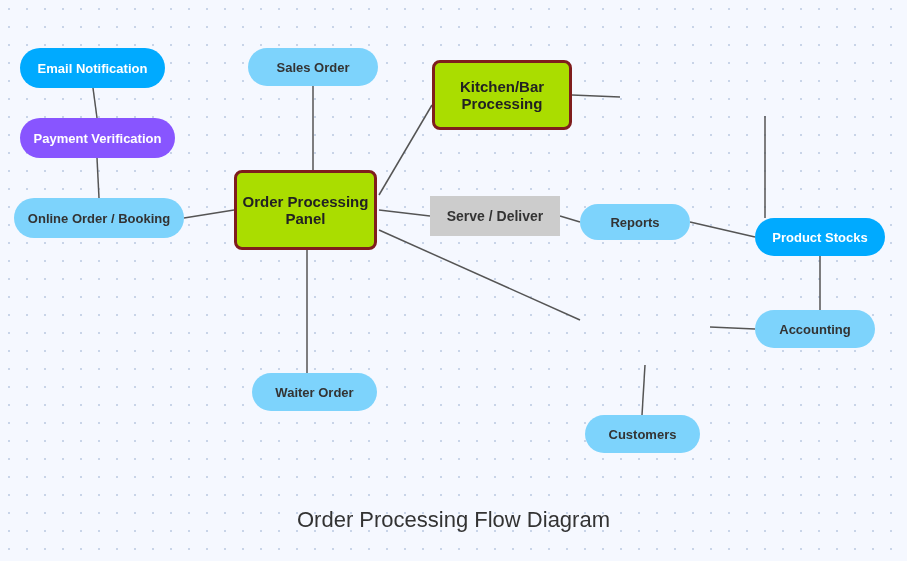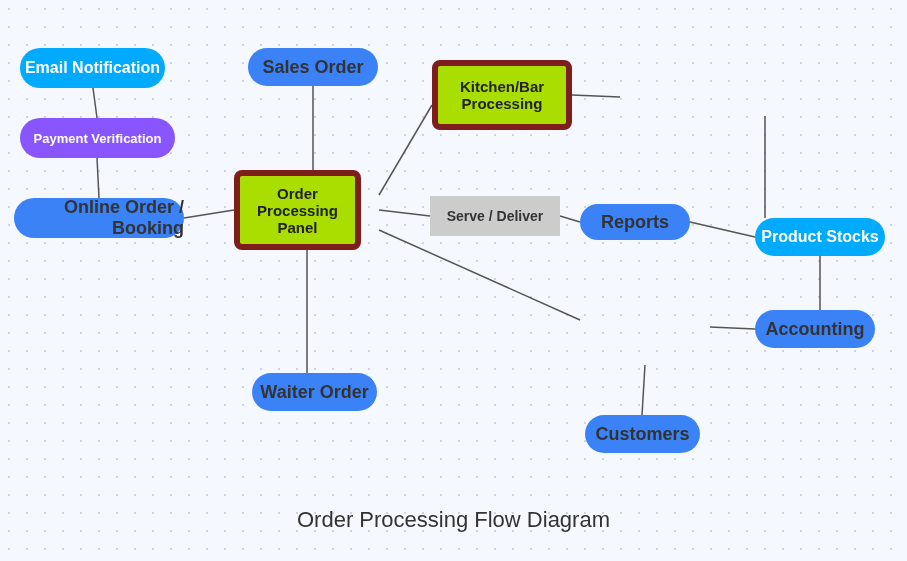--- a/index.html
+++ b/index.html
@@ -42,40 +42,40 @@
       position: absolute;
       display: flex;
       align-items: center;
       justify-content: center;
       text-align: center;
       font-weight: bold;
       z-index: 3;
     }
 
     .node-yellow {
-      background: #3b82f6;
+      background: #7dd3fc;
       border-radius: 30px;
       color: #333;
-      font-size: 18px;
+      font-size: 13px;
     }
 
     .node-green {
       background: #AADD00;
       border-radius: 8px;
       color: #222;
       font-size: 15px;
       font-weight: bold;
-      border: 6px solid #7f1d1d;
+      border: 3px solid #7f1d1d;
     }
 
     .node-blue {
       background: #00AAFF;
       border-radius: 30px;
       color: #fff;
-      font-size: 16px;
+      font-size: 13px;
     }
 
     .node-gray {
       background: #CCCCCC;
       border-radius: 0;
       color: #333;
       font-size: 14px;
       font-weight: bold;
     }
 
@@ -137,21 +137,21 @@
   </svg>
 
   <div class="node node-blue" style="left:20px;top:48px;width:145px;height:40px;">Email Notification</div>
 
   <div class="node node-purple" style="left:20px;top:118px;width:155px;height:40px;">Payment Verification</div>
 
   <div class="node node-yellow" style="left:14px;top:198px;width:170px;height:40px;text-align:right;">Online Order / Booking</div>
 
   <div class="node node-yellow" style="left:248px;top:48px;width:130px;height:38px;">Sales Order</div>
 
-  <div class="node node-green" style="left:234px;top:170px;width:127px;height:80px;font-size:15px;">Order Processing Panel</div>
+  <div class="node node-green" style="left:234px;top:170px;width:143px;height:80px;font-size:15px;">Order Processing Panel</div>
 
   <div class="node node-yellow" style="left:252px;top:373px;width:125px;height:38px;">Waiter Order</div>
 
   <div class="node node-green" style="left:432px;top:60px;width:140px;height:70px;">Kitchen/Bar Processing</div>
 
   <div class="node node-gray" style="left:430px;top:196px;width:130px;height:40px;">Serve / Deliver</div>
 
 
 
   <div class="node node-yellow" style="left:580px;top:204px;width:110px;height:36px;text-align:center;">Reports</div>

